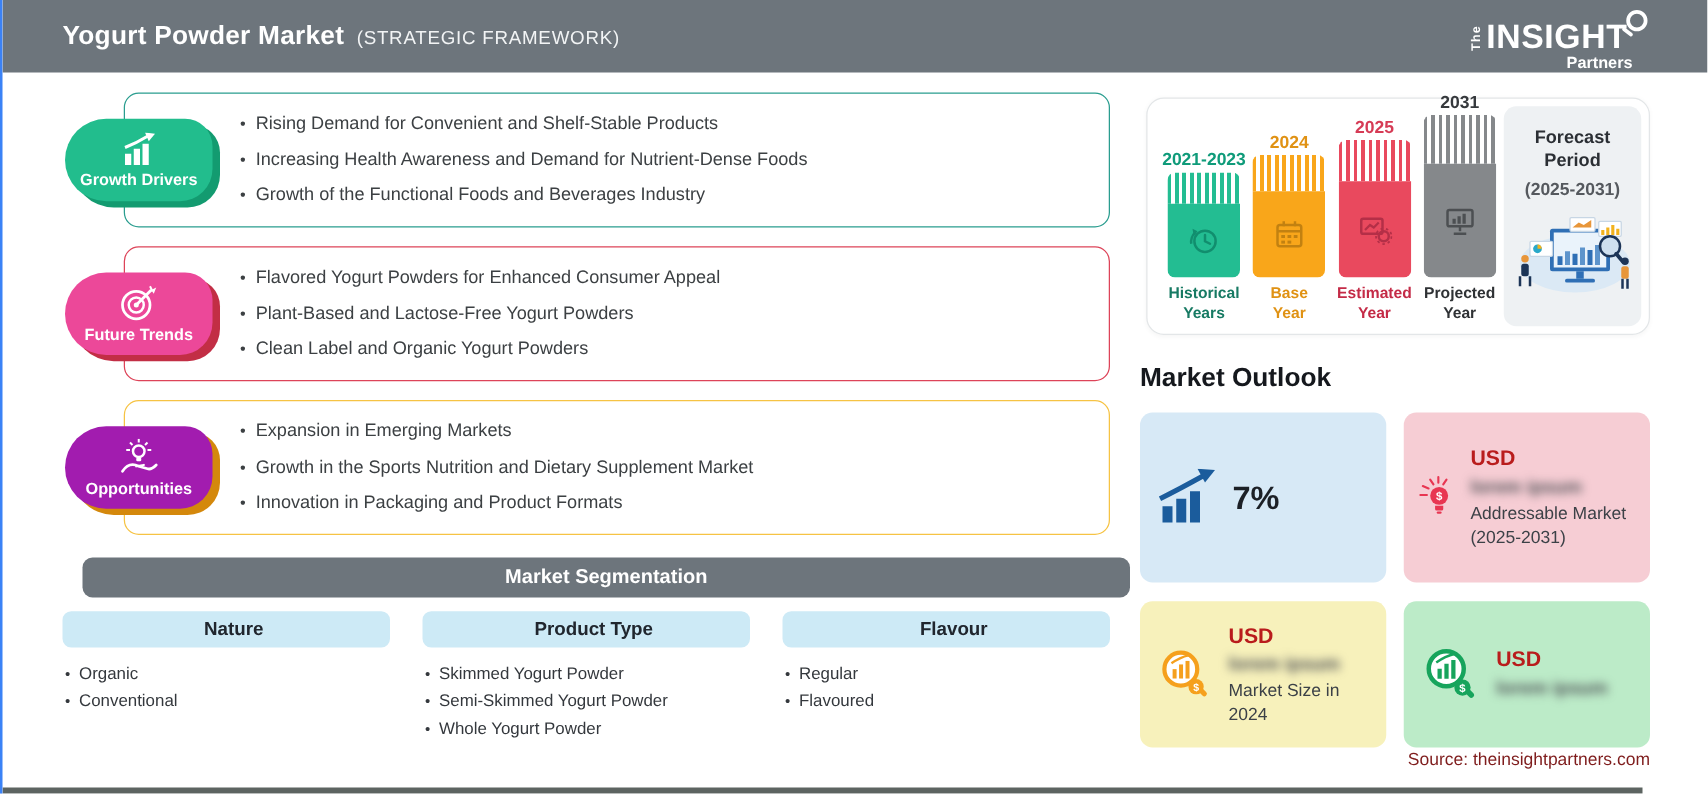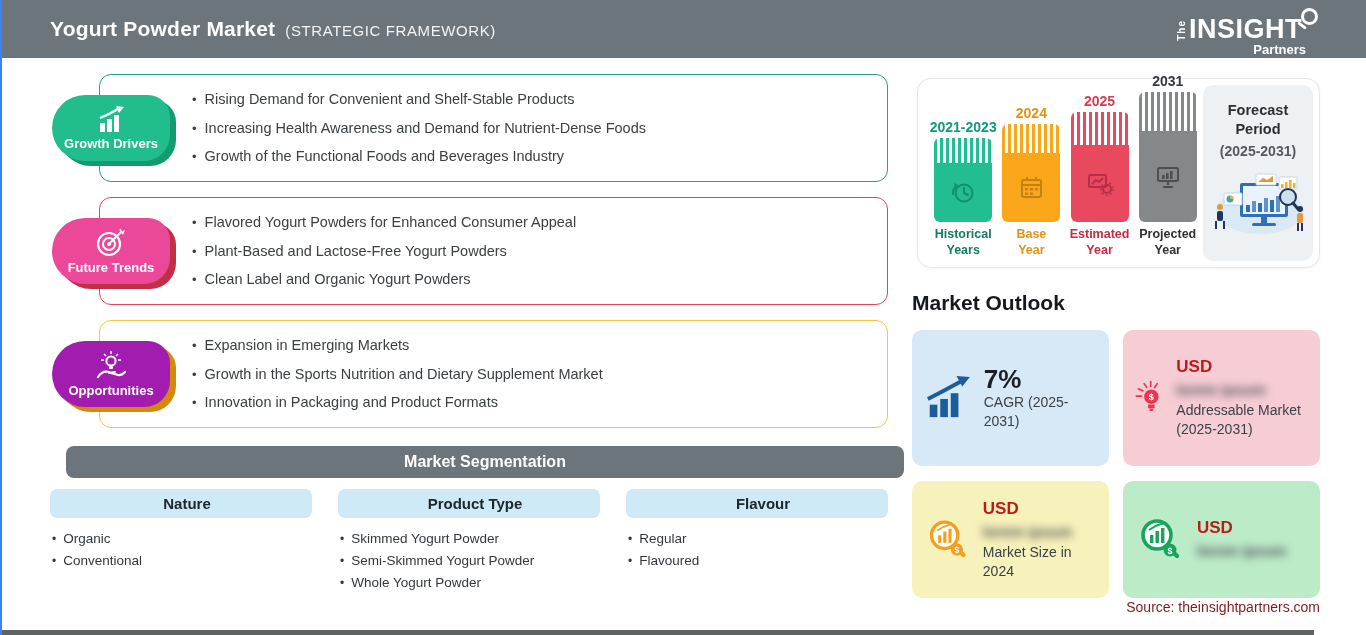--- a/index.html
+++ b/index.html
@@ -347,21 +347,20 @@
     <div class="card card-blue">
       <svg width="52" height="46" viewBox="0 0 52 46">
         <rect x="6" y="30" width="8" height="13" fill="#1b5c9c"></rect>
         <rect x="17" y="24" width="8" height="19" fill="#1b5c9c"></rect>
         <rect x="28" y="18" width="8" height="25" fill="#1b5c9c"></rect>
         <path d="M4 24 Q20 16 38 6" stroke="#1b5c9c" stroke-width="4" fill="none"></path>
         <polygon points="34,0 48,1 40,11" fill="#1b5c9c"></polygon>
       </svg>
       <div class="card-text">
         <span class="card-big">7%</span>
-        <span class="card-label">CAGR (2025-2031)</span>
       </div>
     </div>
 
     <div class="card card-pink">
       <svg width="48" height="56" viewBox="0 0 48 56">
         <line x1="14" y1="6" x2="18" y2="12" stroke="#e83652" stroke-width="2.6" stroke-linecap="round"></line>
         <line x1="5" y1="14" x2="12" y2="17" stroke="#e83652" stroke-width="2.6" stroke-linecap="round"></line>
         <line x1="2" y1="25" x2="10" y2="25" stroke="#e83652" stroke-width="2.6" stroke-linecap="round"></line>
         <line x1="24" y1="3" x2="24" y2="10" stroke="#e83652" stroke-width="2.6" stroke-linecap="round"></line>
         <line x1="34" y1="6" x2="30" y2="12" stroke="#e83652" stroke-width="2.6" stroke-linecap="round"></line>

